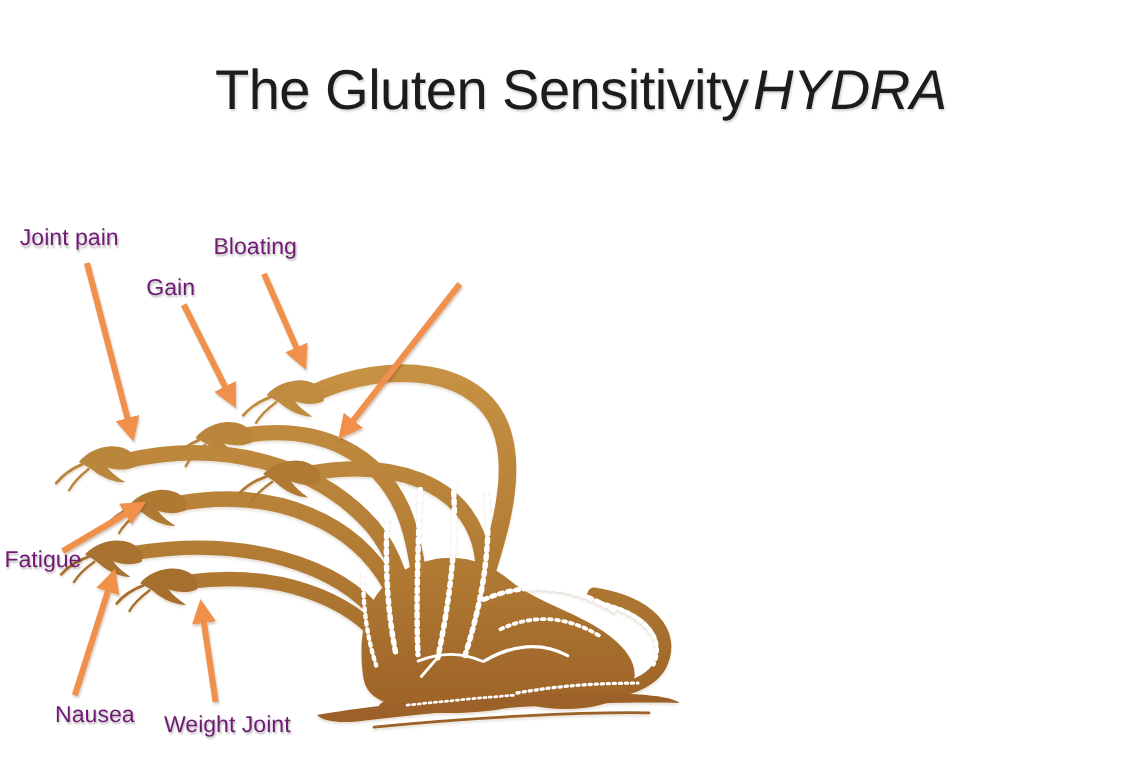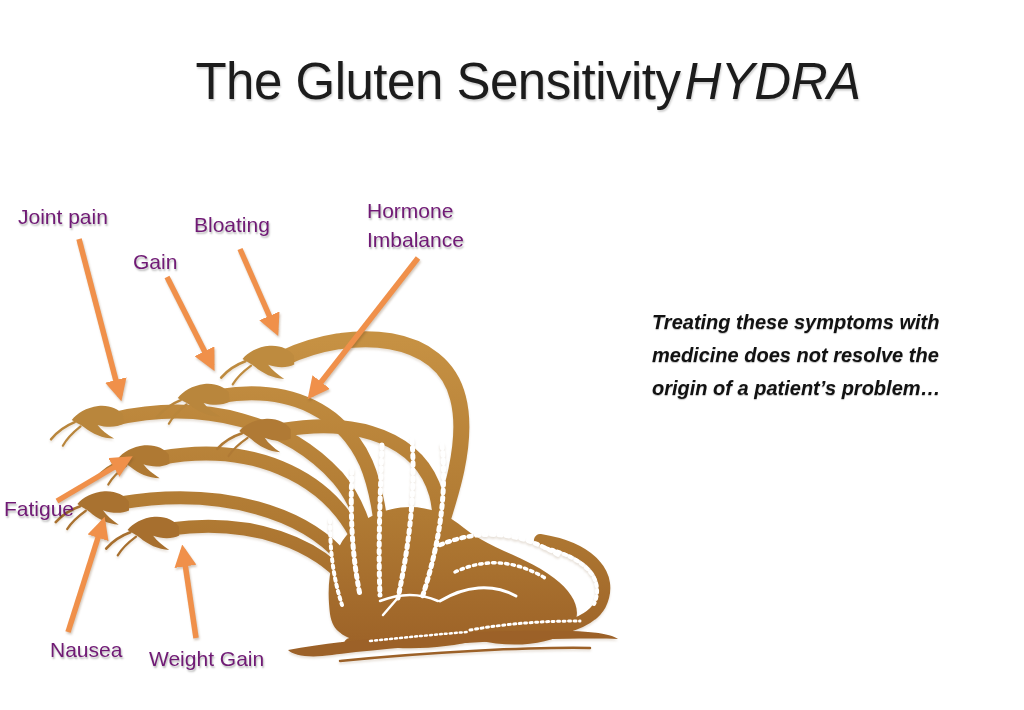--- a/index.html
+++ b/index.html
@@ -112,24 +112,18 @@
       <line x1="418" y1="258" x2="311" y2="395" marker-end="url(#ah)"></line>
       <line x1="57" y1="501" x2="128" y2="459" marker-end="url(#ah)"></line>
       <line x1="68" y1="632" x2="103" y2="522" marker-end="url(#ah)"></line>
       <line x1="196" y1="638" x2="183" y2="550" marker-end="url(#ah)"></line>
     </g>
   </svg>
 
   <div class="lbl" id="lbl-joint-pain">Joint pain</div>
   <div class="lbl" id="lbl-acne">Gain</div>
   <div class="lbl" id="lbl-bloating">Bloating</div>
-  <div class="lbl" id="lbl-hormone-imbalance">Hormone Imbalance</div>
   <div class="lbl" id="lbl-fatigue">Fatigue</div>
   <div class="lbl" id="lbl-nausea">Nausea</div>
-  <div class="lbl" id="lbl-weight-gain">Weight Gain</div>
+  <div class="lbl" id="lbl-weight-gain">Weight Joint</div>
 
-  <div class="note">
-    <div>Treating these symptoms with</div>
-    <div>medicine does not resolve the</div>
-    <div>origin of a patient’s problem…</div>
-  </div>
 
 </div>
 
 </body></html>

